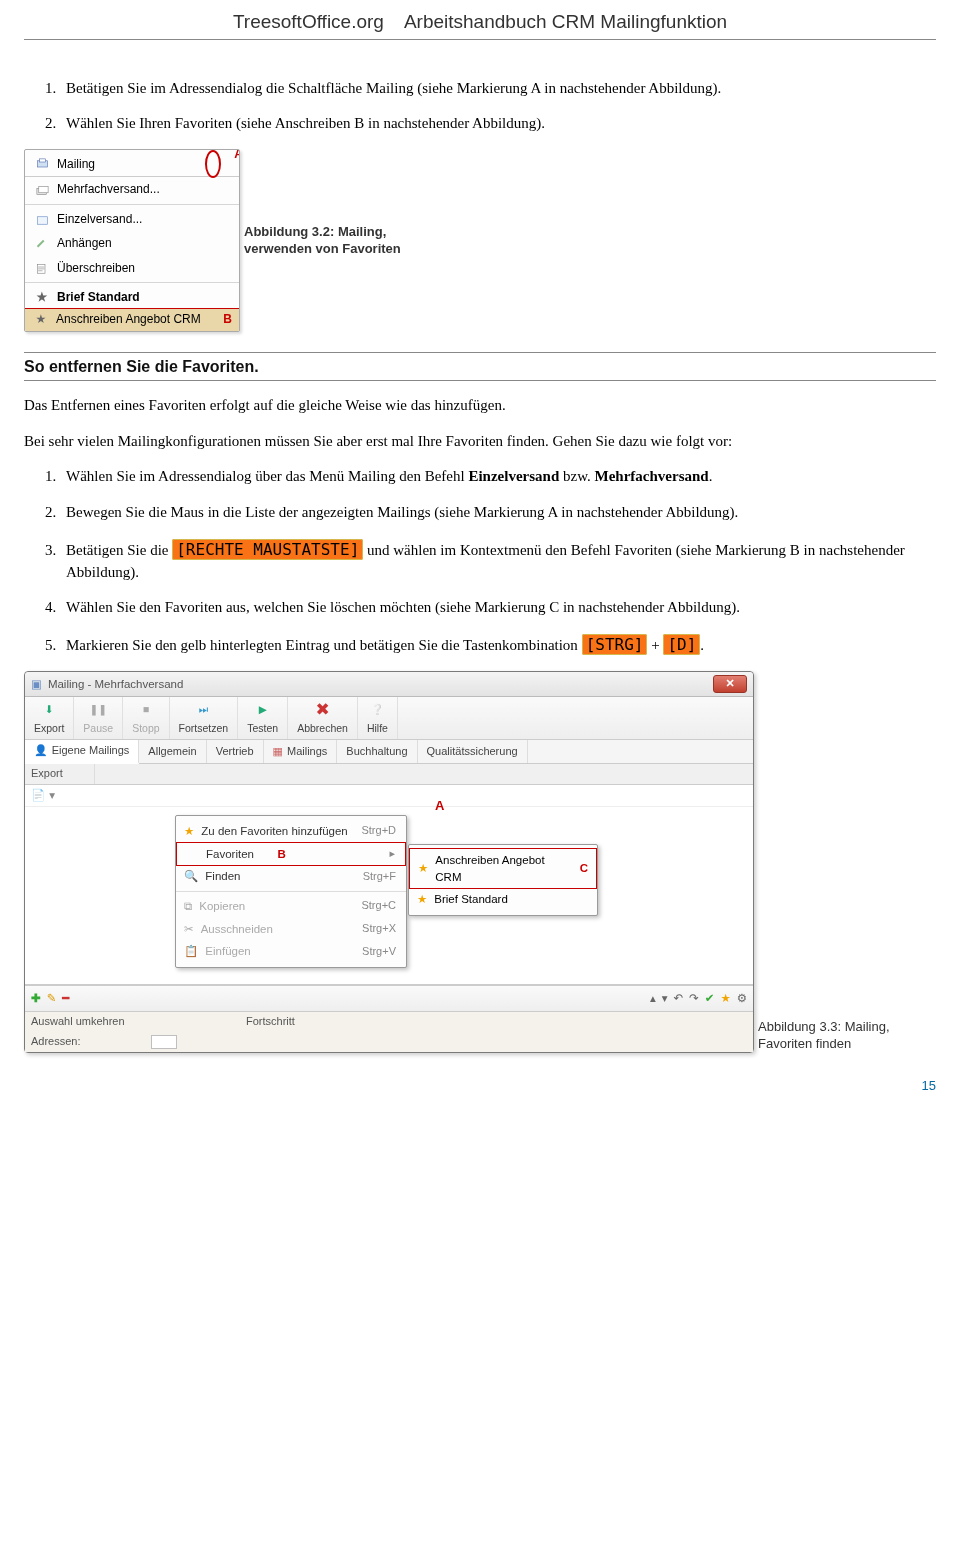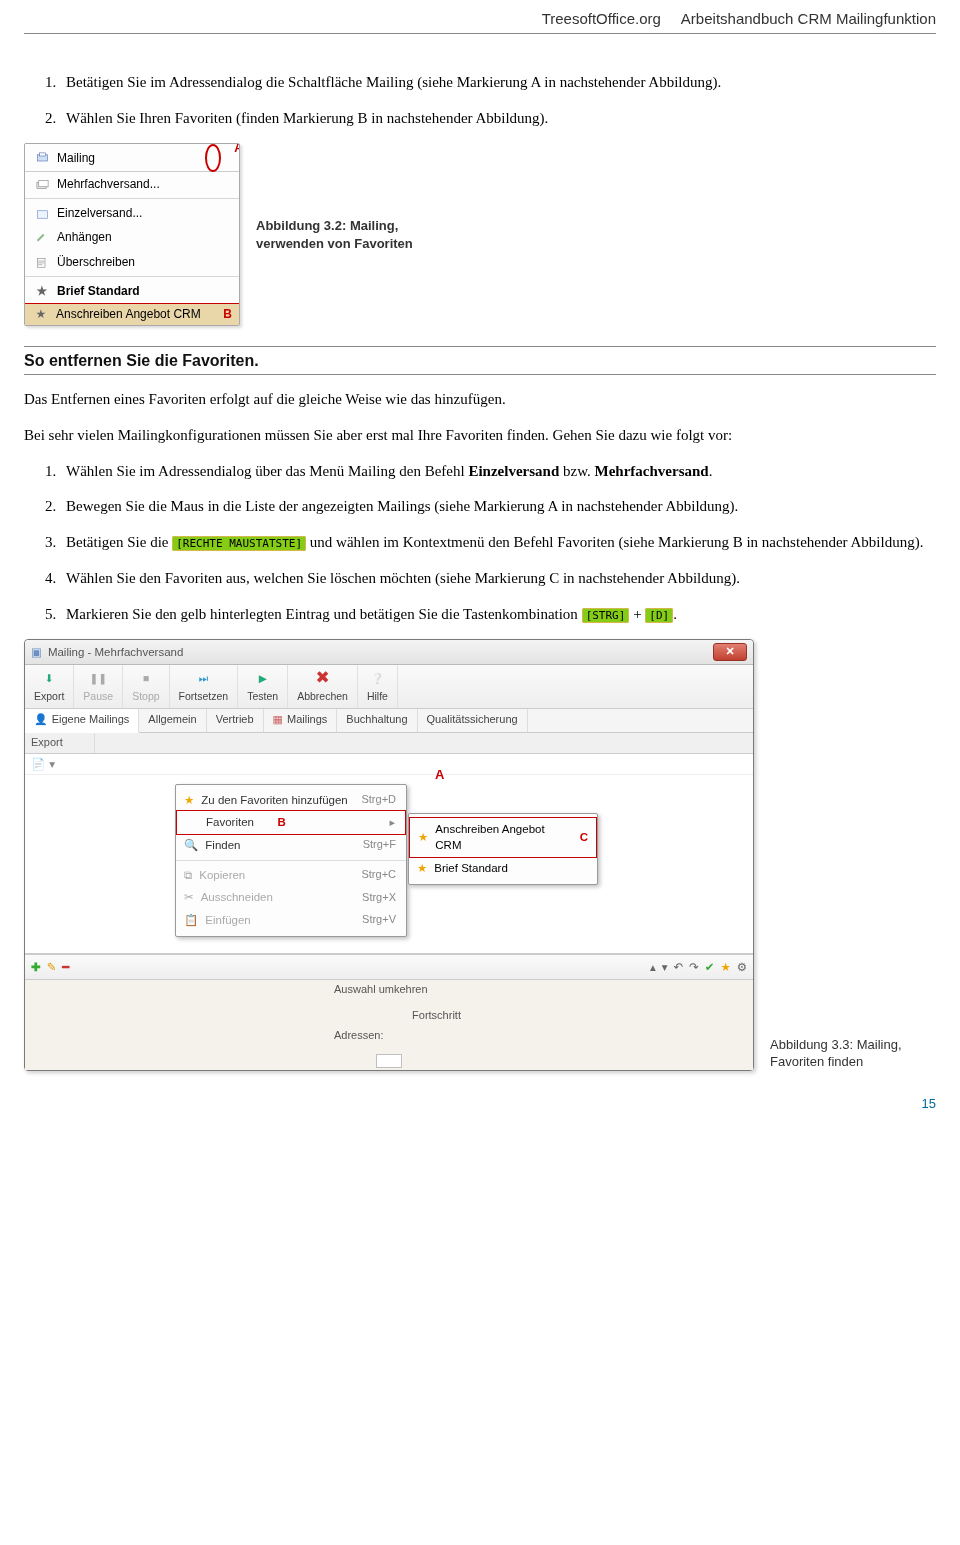--- a/index.html
+++ b/index.html
@@ -9,49 +9,49 @@
     padding: 0;
     color: #000;
     font-size: 15px;
     line-height: 1.45;
     width: 960px;
     background: #fff;
   }
   .page { padding: 8px 24px 20px 24px; }
   .header-row {
     display: flex;
-    justify-content: flex-end;
+    justify-content: center;
     font-family: Arial, Helvetica, sans-serif;
-    font-size: 15px;
+    font-size: 19px;
     color: #333;
     padding: 0 0 3px 0;
     gap: 20px;
   }
   hr.hdr { border: none; border-top: 1px solid #888; margin: 0 0 38px 0; }
   .section-title {
     font-family: Arial, Helvetica, sans-serif;
     font-weight: bold;
     font-size: 16px;
     border-top: 1px solid #888;
     border-bottom: 1px solid #888;
     padding: 2px 0;
     margin: 20px 0 14px 0;
     color: #111;
   }
   .body-text { margin: 0 0 14px 0; }
   ol.steps { margin: 0 0 14px 0; padding-left: 36px; }
   ol.steps li { margin: 0 0 14px 0; padding-left: 6px; }
-  .highlight { background: #84cc16; border: 1px solid #d4b84b; padding: 0 3px; font-family: monospace; font-size: 11px; border-radius: 2px; }
+  .highlight { background: #f97316; border: 1px solid #d4b84b; padding: 0 3px; font-family: monospace; font-size: 16px; border-radius: 2px; }
   .caption {
     font-family: Arial, Helvetica, sans-serif;
     font-size: 13px;
     color: #333;
     line-height: 1.35;
   }
-  .fig-row { display: flex; align-items: center; gap: 16px; margin: 10px 0 6px 0; }
+  .fig-row { display: flex; align-items: center; gap: 4px; margin: 10px 0 6px 0; }
 
   
   .win-menu {
     background: #fdfdfd;
     border: 1px solid #aaa;
     border-radius: 2px;
     width: 216px;
     font-family: 'Segoe UI', Tahoma, Arial, sans-serif;
     font-size: 12px;
     box-shadow: 2px 2px 3px rgba(0,0,0,0.15);
@@ -166,21 +166,21 @@
     background:linear-gradient(#fafafa,#eee);
     border-top:1px solid #ccc;
     display:flex; justify-content:space-between; align-items:center;
     padding: 4px 6px;
   }
   .bottombar .icons { display:flex; gap:6px; color:#666; }
   .status-area {
     background:#f4f2ea; border-top:1px solid #ccc;
     font-size:11px; color:#555;
   }
-  .status-row { display:flex; align-items:center; gap:10px; padding:2px 6px;flex-direction:column; }
+  .status-row { display:flex; align-items:center; gap:10px; padding:2px 6px; }
   .status-row .lbl { width:110px; }
   .status-row .val { width:26px; height:14px; background:#fff; border:1px solid #bfbfbf; }
   .pagefoot { text-align:right; font-family: Arial, sans-serif; font-size:13px; color:#0369a1; margin-top:24px; }
 
   .star { color:#f0a500; }
   .printer { color:#5570b0; }
 </style>
 </head>
 <body>
 
@@ -188,21 +188,21 @@
 
   <div class="header-row">
     <span>TreesoftOffice.org</span>
     <span>Arbeitshandbuch CRM Mailingfunktion</span>
   </div>
   <hr class="hdr">
 
 
   <ol class="steps">
     <li><span>Betätigen Sie im Adressendialog die Schaltfläche Mailing (siehe Markierung A in nachstehender Abbildung).</span></li>
-    <li><span>Wählen Sie Ihren Favoriten (finden Markierung B in nachstehender Abbildung).</span></li>
+    <li><span>Wählen Sie Ihren Favoriten (siehe Anschreiben B in nachstehender Abbildung).</span></li>
   </ol>
 
   <div class="fig-row">
     <div class="win-menu">
       <div class="topcell">
         <span class="iconcol printer">
           <svg class="svgicon" viewBox="0 0 24 24">
               <rect x="4" y="6" width="16" height="10" fill="#cfe0f2" stroke="#5570b0"></rect>
               <rect x="7" y="3" width="10" height="5" fill="#fff" stroke="#5570b0"></rect>
             </svg>

